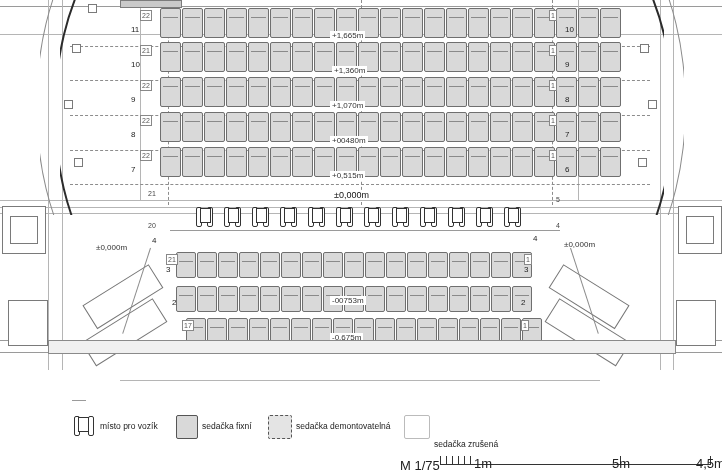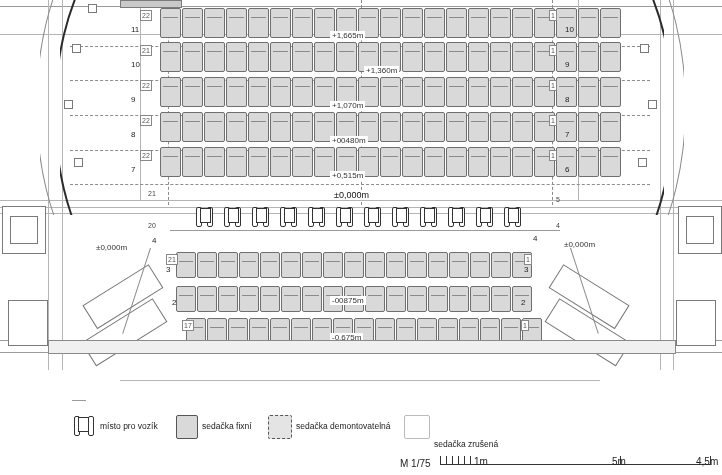--- a/index.html
+++ b/index.html
@@ -30,21 +30,21 @@
   .wheel .wh{position:absolute;top:2px;width:4px;height:18px;border:1px solid #333;border-radius:2px;background:#fff;}
   .wheel .wl{left:0;}
   .wheel .wr{right:0;}
 
   .legendbox{position:absolute;}
   .lg-seat{width:20px;height:22px;background:#d9d9d9;border:1px solid #555;border-radius:2px;}
   .lg-seat-dem{width:22px;height:22px;background:#e4e4e4;border:1px dashed #555;border-radius:2px;}
   .lg-seat-zru{width:24px;height:22px;background:#fff;border:1px solid #bbb;border-radius:2px;}
   .lg-label{position:absolute;font-size:8.5px;color:#222;white-space:nowrap;}
 
-  .scaletext{position:absolute;font-size:10px;color:#222;}
+  .scaletext{position:absolute;font-size:13px;color:#222;}
   .tick{position:absolute;width:1px;background:#333;}
 
   .wall{position:absolute;border:1px solid #7a7a7a;background:#fff;}
   .wallfill{position:absolute;background:#f0f0f0;border:1px solid #8a8a8a;}
 
   .arc{position:absolute;border:2px solid #2b2b2b;border-radius:50%;background:transparent;}
   .arcthin{position:absolute;border:1px solid #8a8a8a;border-radius:50%;background:transparent;}
 
   .tinynum{position:absolute;font-size:7px;color:#444;}
   .cornernum{position:absolute;font-size:8px;color:#222;}
@@ -239,21 +239,21 @@
   <div class="cornernum" style="left:565px;top:130px;">7</div>
   <div class="cornernum" style="left:565px;top:165px;">6</div>
 
   <div class="rowlabel boxed" style="left:549px;top:10px;">1</div>
   <div class="rowlabel boxed" style="left:549px;top:45px;">1</div>
   <div class="rowlabel boxed" style="left:549px;top:80px;">1</div>
   <div class="rowlabel boxed" style="left:549px;top:115px;">1</div>
   <div class="rowlabel boxed" style="left:549px;top:150px;">1</div>
 
   <div class="elev" style="left:330px;top:31px;">+1,665m</div>
-  <div class="elev" style="left:332px;top:66px;margin-left:32px;">+1,360m</div>
+  <div class="elev" style="left:332px;top:66px;">+1,360m</div>
   <div class="elev" style="left:330px;top:101px;">+1,070m</div>
   <div class="elev" style="left:330px;top:136px;">+00480m</div>
   <div class="elev" style="left:330px;top:171px;">+0,515m</div>
   <div class="elevbold" style="left:332px;top:190px;">±0,000m</div>
 
   <div class="tinynum" style="left:148px;top:190px;">21</div>
   <div class="tinynum" style="left:148px;top:222px;">20</div>
   <div class="tinynum" style="left:556px;top:196px;">5</div>
   <div class="tinynum" style="left:556px;top:222px;">4</div>
 
@@ -385,21 +385,21 @@
 
   <div class="rowlabel boxed" style="left:166px;top:254px;">21</div>
   <div class="rowlabel boxed" style="left:182px;top:320px;">17</div>
   <div class="cornernum" style="left:166px;top:265px;">3</div>
   <div class="cornernum" style="left:172px;top:298px;">2</div>
   <div class="cornernum" style="left:524px;top:265px;">3</div>
   <div class="cornernum" style="left:521px;top:298px;">2</div>
   <div class="rowlabel boxed" style="left:524px;top:254px;">1</div>
   <div class="rowlabel boxed" style="left:521px;top:320px;">1</div>
 
-  <div class="elev" style="left:330px;top:296px;">-00875m</div>
+  <div class="elev" style="left:330px;top:296px;">-00753m</div>
   <div class="elev" style="left:330px;top:333px;">-0,675m</div>
 
   <div class="sidewing" style="left:78px;top:262px;width:76px;height:26px;transform:rotate(-32deg);transform-origin:right center;"></div>
   <div class="sidewing" style="left:76px;top:296px;width:82px;height:26px;transform:rotate(-32deg);transform-origin:right center;"></div>
   <div class="sidewing" style="left:556px;top:262px;width:76px;height:26px;transform:rotate(32deg);transform-origin:left center;"></div>
   <div class="sidewing" style="left:552px;top:296px;width:82px;height:26px;transform:rotate(32deg);transform-origin:left center;"></div>
 
   <div class="ln" style="left:150px;top:248px;width:1px;height:90px;transform:rotate(18deg);transform-origin:top center;background:#8c8c8c;"></div>
   <div class="ln" style="left:570px;top:248px;width:1px;height:90px;transform:rotate(-18deg);transform-origin:top center;background:#8c8c8c;"></div>
 

